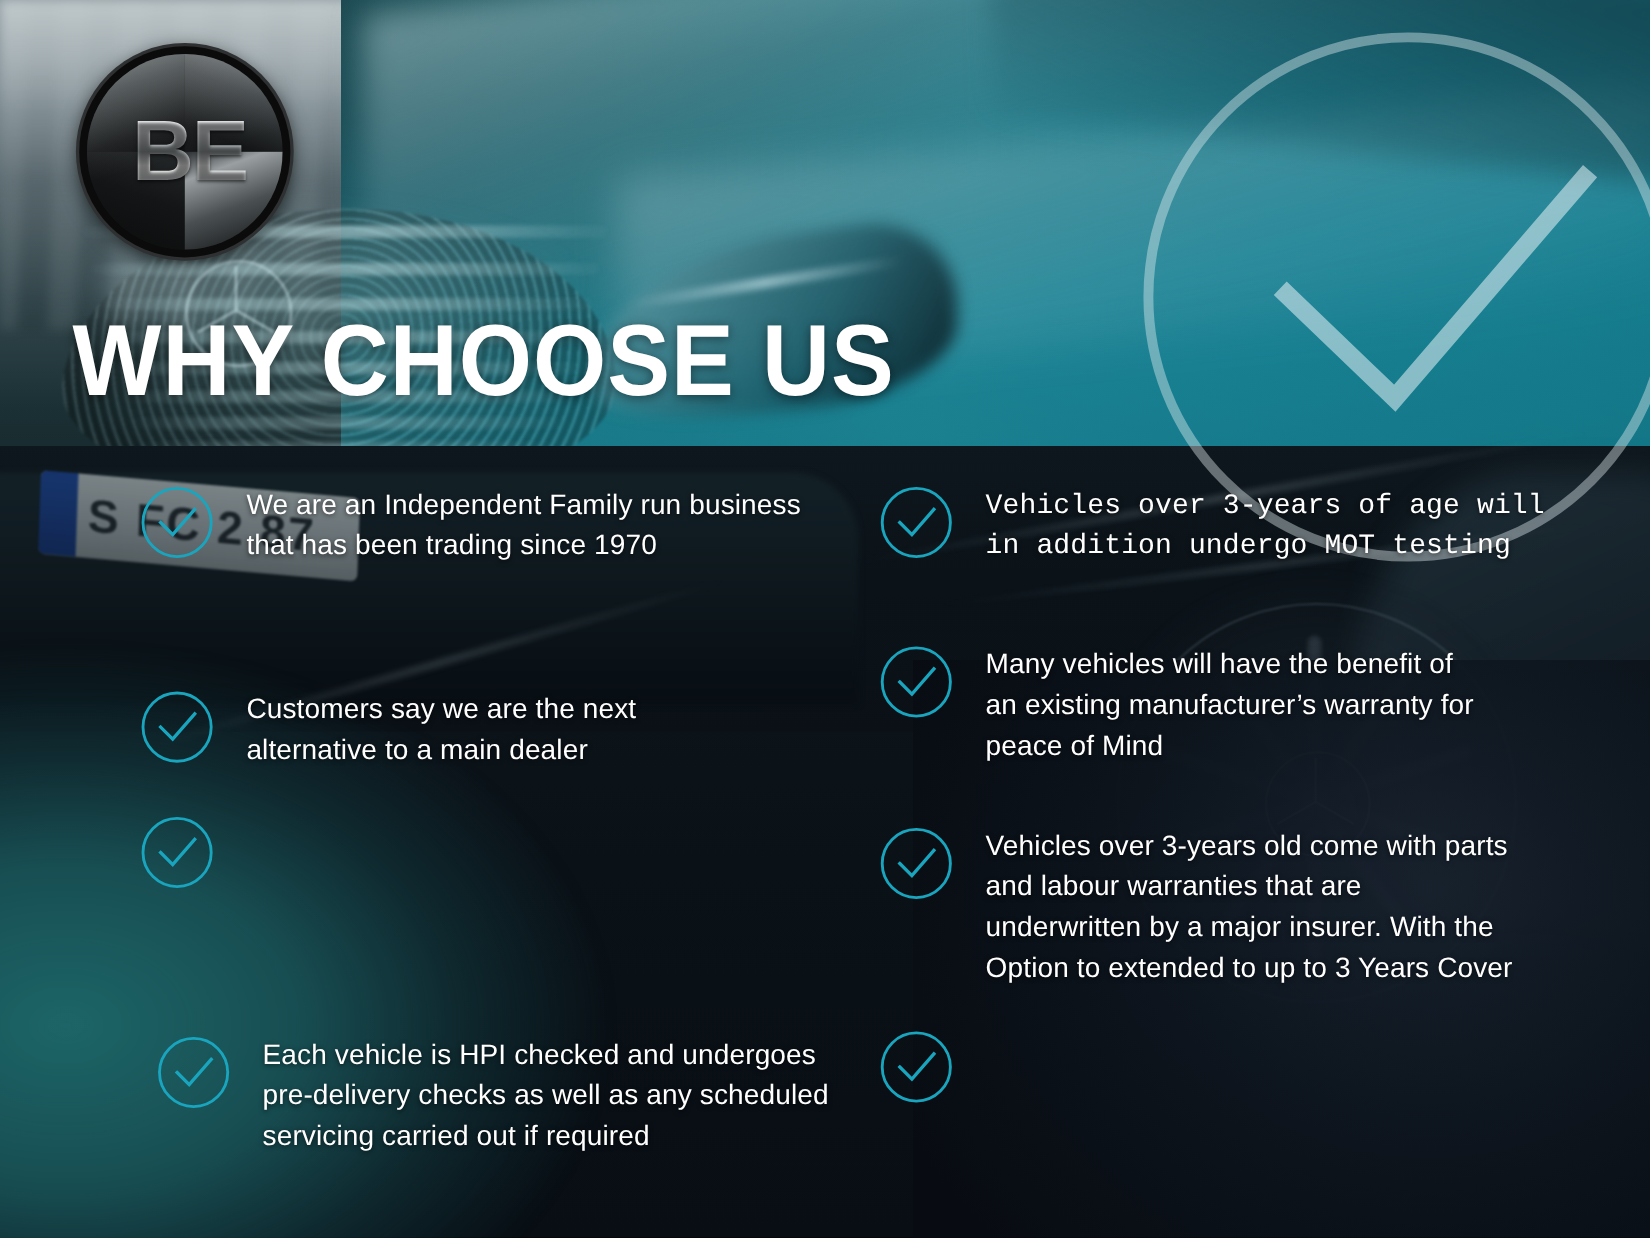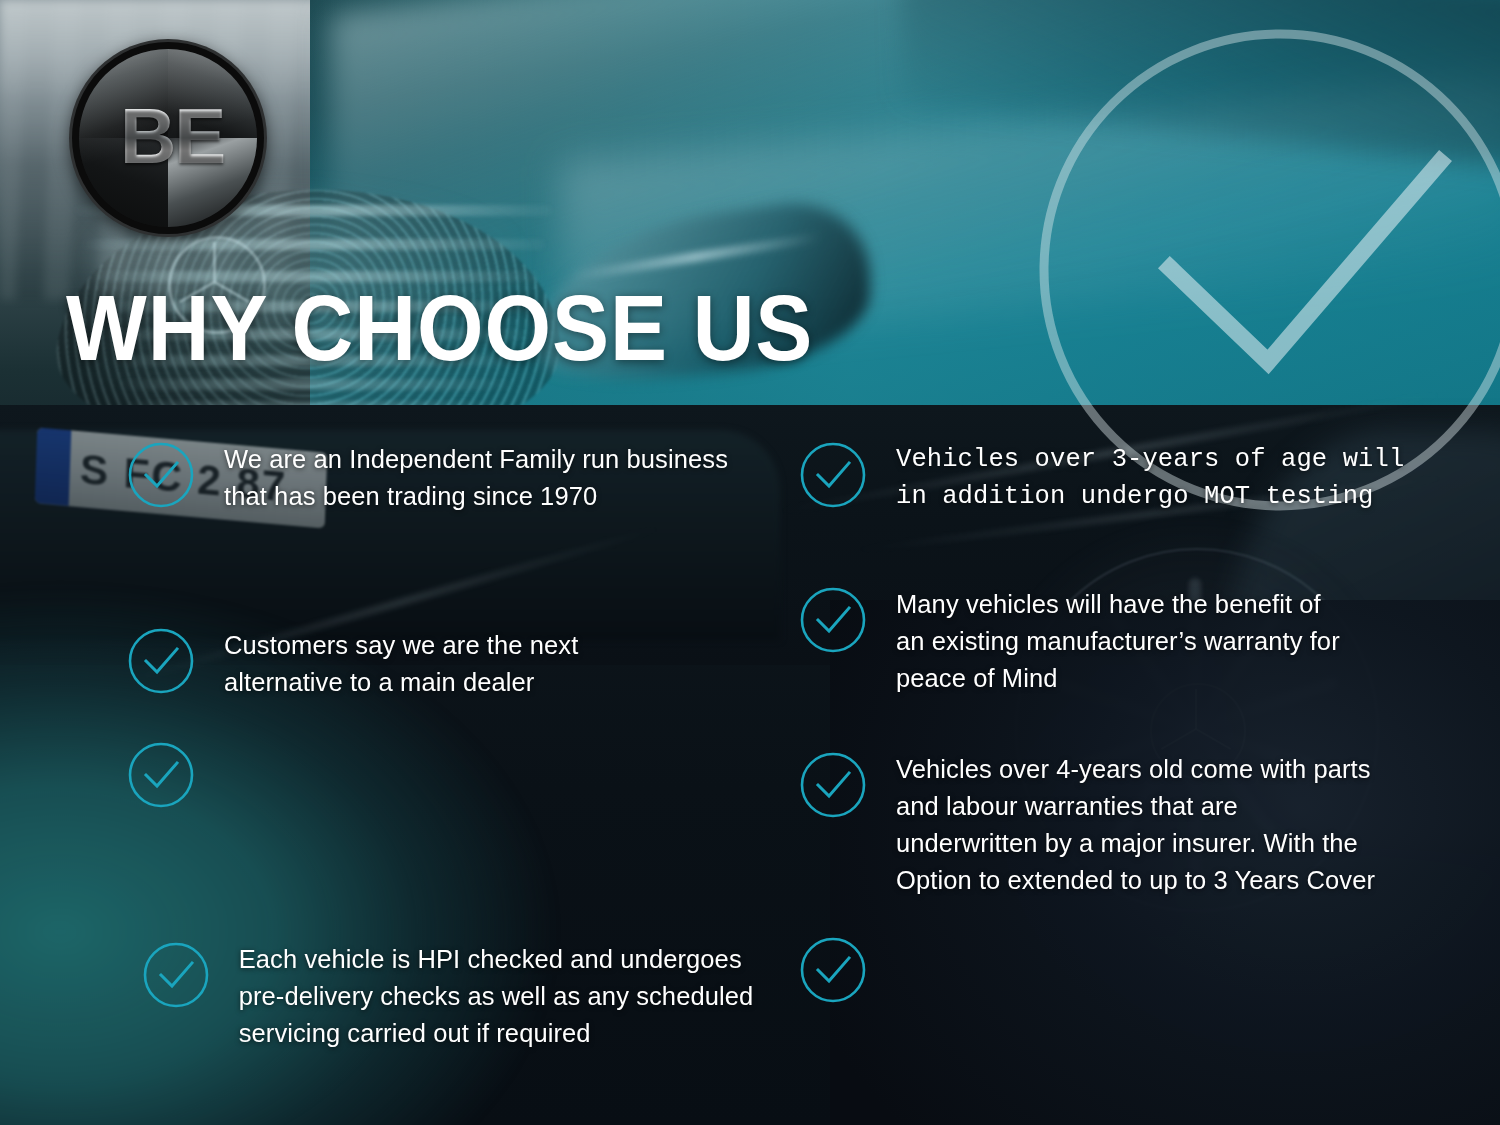--- a/index.html
+++ b/index.html
@@ -453,21 +453,21 @@
 </svg></span>
         <div class="bullet-text">Many vehicles will have the benefit of
 an existing manufacturer’s warranty for
 peace of Mind</div>
       </div>
       <div class="bullet" style="top: 310px;">
         <span><svg class="check-ring" viewBox="0 0 66 66">
   <circle cx="33" cy="33" r="31" fill="none" stroke="#1aa5be" stroke-width="2.6"></circle>
   <polyline points="18,33 29,44 49,21" fill="none" stroke="#1aa5be" stroke-width="3" stroke-linecap="square" stroke-linejoin="miter"></polyline>
 </svg></span>
-        <div class="bullet-text">Vehicles over 4-years old come with parts
+        <div class="bullet-text">Vehicles over 3-years old come with parts
 and labour warranties that are
 underwritten by a major insurer. With the
 Option to extended to up to 3 Years Cover</div>
       </div>
       <div class="bullet single" style="top: 495px;">
         <span><svg class="check-ring" viewBox="0 0 66 66">
   <circle cx="33" cy="33" r="31" fill="none" stroke="#1aa5be" stroke-width="2.6"></circle>
   <polyline points="18,33 29,44 49,21" fill="none" stroke="#1aa5be" stroke-width="3" stroke-linecap="square" stroke-linejoin="miter"></polyline>
 </svg></span>
       </div>

